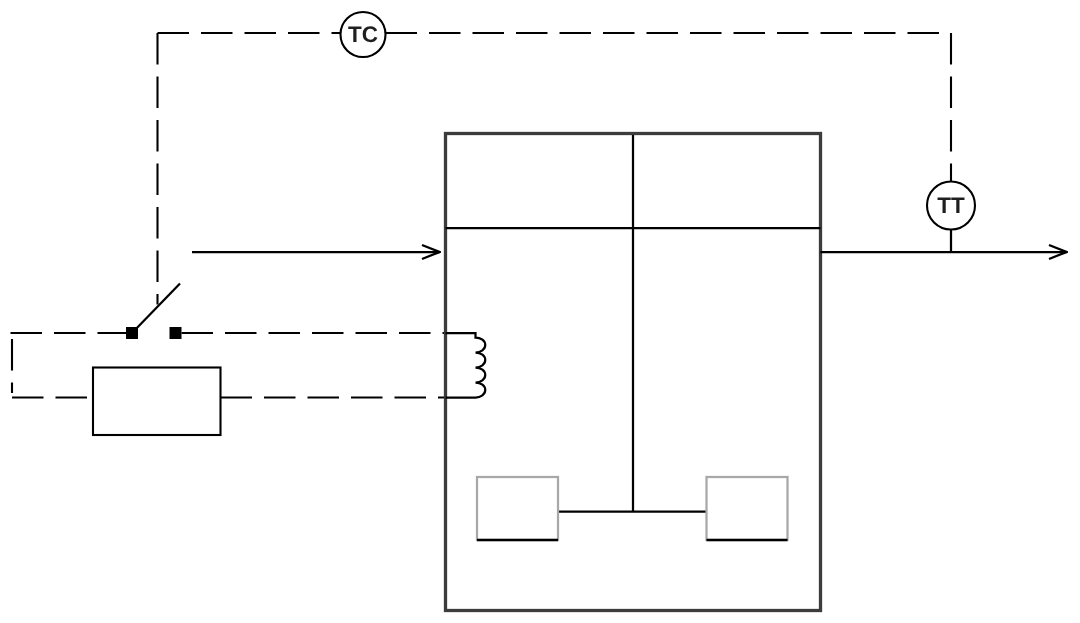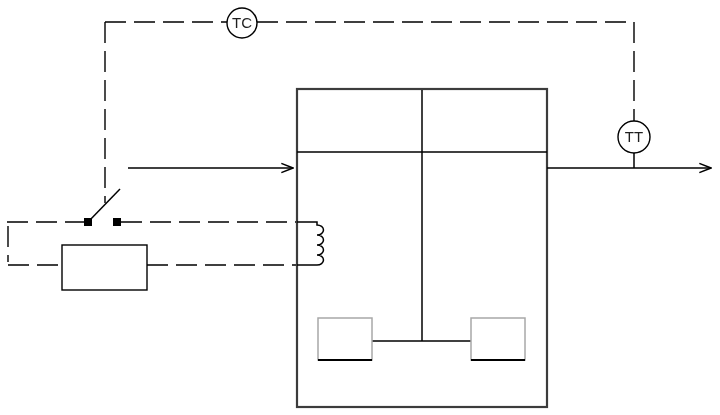--- a/index.html
+++ b/index.html
@@ -9,20 +9,21 @@
     width: 720px;
     height: 415px;
     overflow: hidden;
     font-family: "Liberation Sans", sans-serif;
   }
   .diagram-wrap {
     width: 720px;
     height: 415px;
     position: relative;
     background: var(--background, #ffffff);
+    font-weight: bold;
   }
   svg { display: block; }
 
   .signal-line {
     stroke: var(--line, #000);
     stroke-width: 1.4;
     fill: none;
     stroke-dasharray: 21 8;
   }
   .solid-line {

